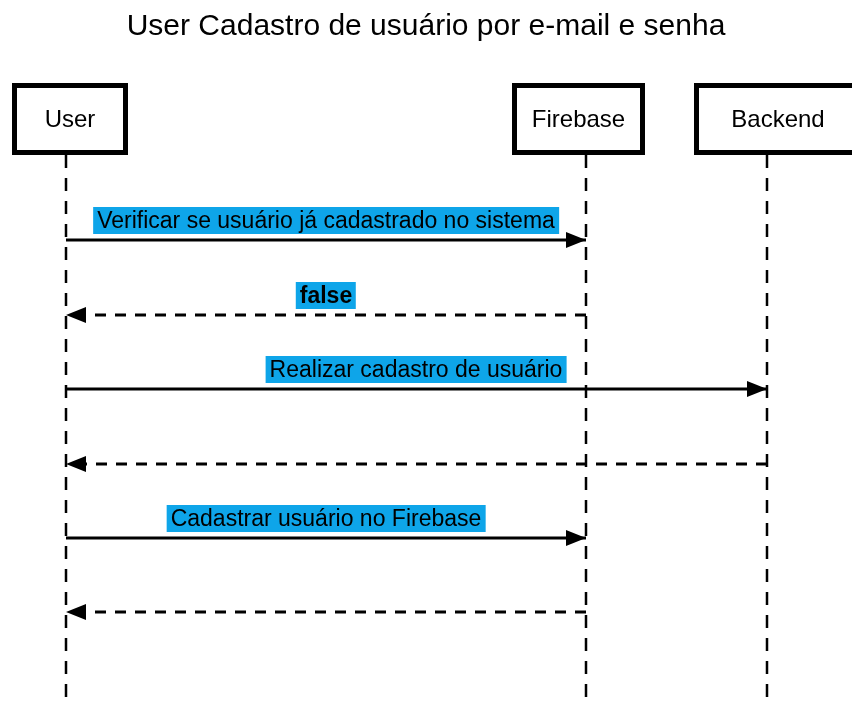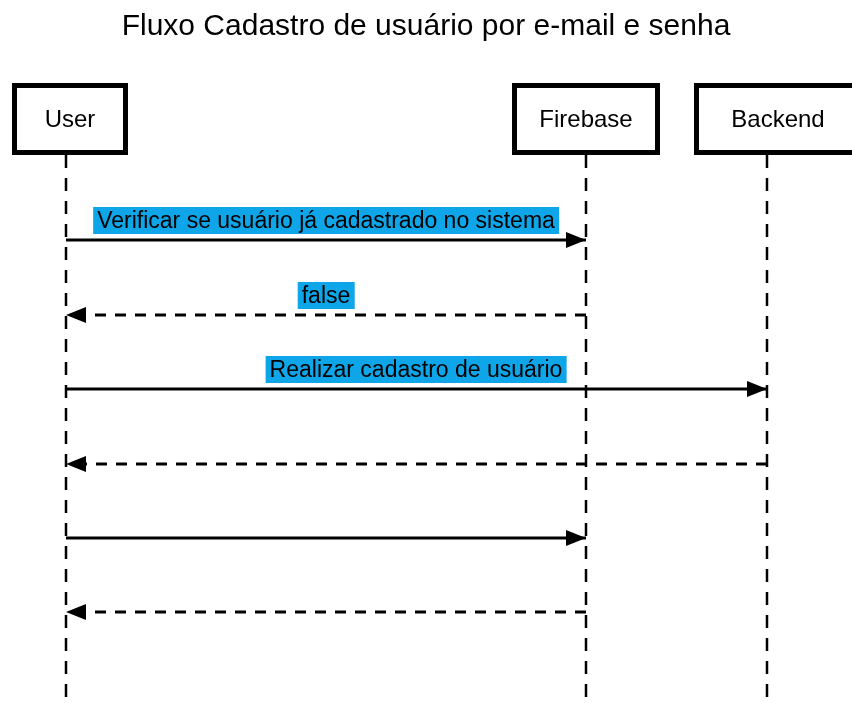--- a/index.html
+++ b/index.html
@@ -34,42 +34,42 @@
     box-sizing: border-box;
     border: 5px solid #000000;
     background: #ffffff;
     display: flex;
     align-items: center;
     justify-content: center;
     font-size: 24px;
     color: #000000;
   }
   .actor-user     { left: 12px;  width: 116px; }
-  .actor-firebase { left: 512px; width: 148px; }
+  .actor-firebase { left: 512px; width: 133px; }
   .actor-backend  { left: 694px; width: 168px; }
   .msg-label {
     position: absolute;
     transform: translateX(-50%);
     font-size: 23px;
     line-height: 27px;
     color: #000000;
     white-space: nowrap;
     background: #0ea5e9;
     padding: 0 4px;
   }
   .lifeline { stroke: #000000; stroke-width: 2.5; stroke-dasharray: 13 10; }
   .msg-line { stroke: #000000; stroke-width: 3; fill: none; }
   .msg-line.dashed { stroke-dasharray: 11 9; }
 </style>
 </head>
 <body>
 
 <div class="canvas">
 
-  <div class="diagram-title">Fluxo Cadastro de usuário por e-mail e senha</div>
+  <div class="diagram-title">User Cadastro de usuário por e-mail e senha</div>
 
   <svg class="lines-layer" width="852" height="703" viewBox="0 0 852 703">
     <defs>
       <marker id="arrowhead" viewBox="0 0 20 16" refX="20" refY="8" markerWidth="20" markerHeight="16" orient="auto" markerUnits="userSpaceOnUse">
         <path d="M0,0 L20,8 L0,16 Z" fill="#000000"></path>
       </marker>
     </defs>
 
     <line class="lifeline" x1="66" y1="155" x2="66" y2="700"></line>
     <line class="lifeline" x1="586" y1="155" x2="586" y2="700"></line>
@@ -87,16 +87,17 @@
     <span>User</span>
   </div>
   <div class="actor actor-firebase">
     <span>Firebase</span>
   </div>
   <div class="actor actor-backend">
     <span>Backend</span>
   </div>
 
   <div class="msg-label" style="left:326px; top:207px;">Verificar se usuário já cadastrado no sistema</div>
-  <div class="msg-label" style="left:326px; top:282px;">false</div>
+  <div class="msg-label" style="left:326px; top:282px;font-weight:bold;">false</div>
   <div class="msg-label" style="left:416px; top:356px;">Realizar cadastro de usuário</div>
+  <div class="msg-label" style="left:326px; top:505px;">Cadastrar usuário no Firebase</div>
 
 </div>
 
 </body></html>

